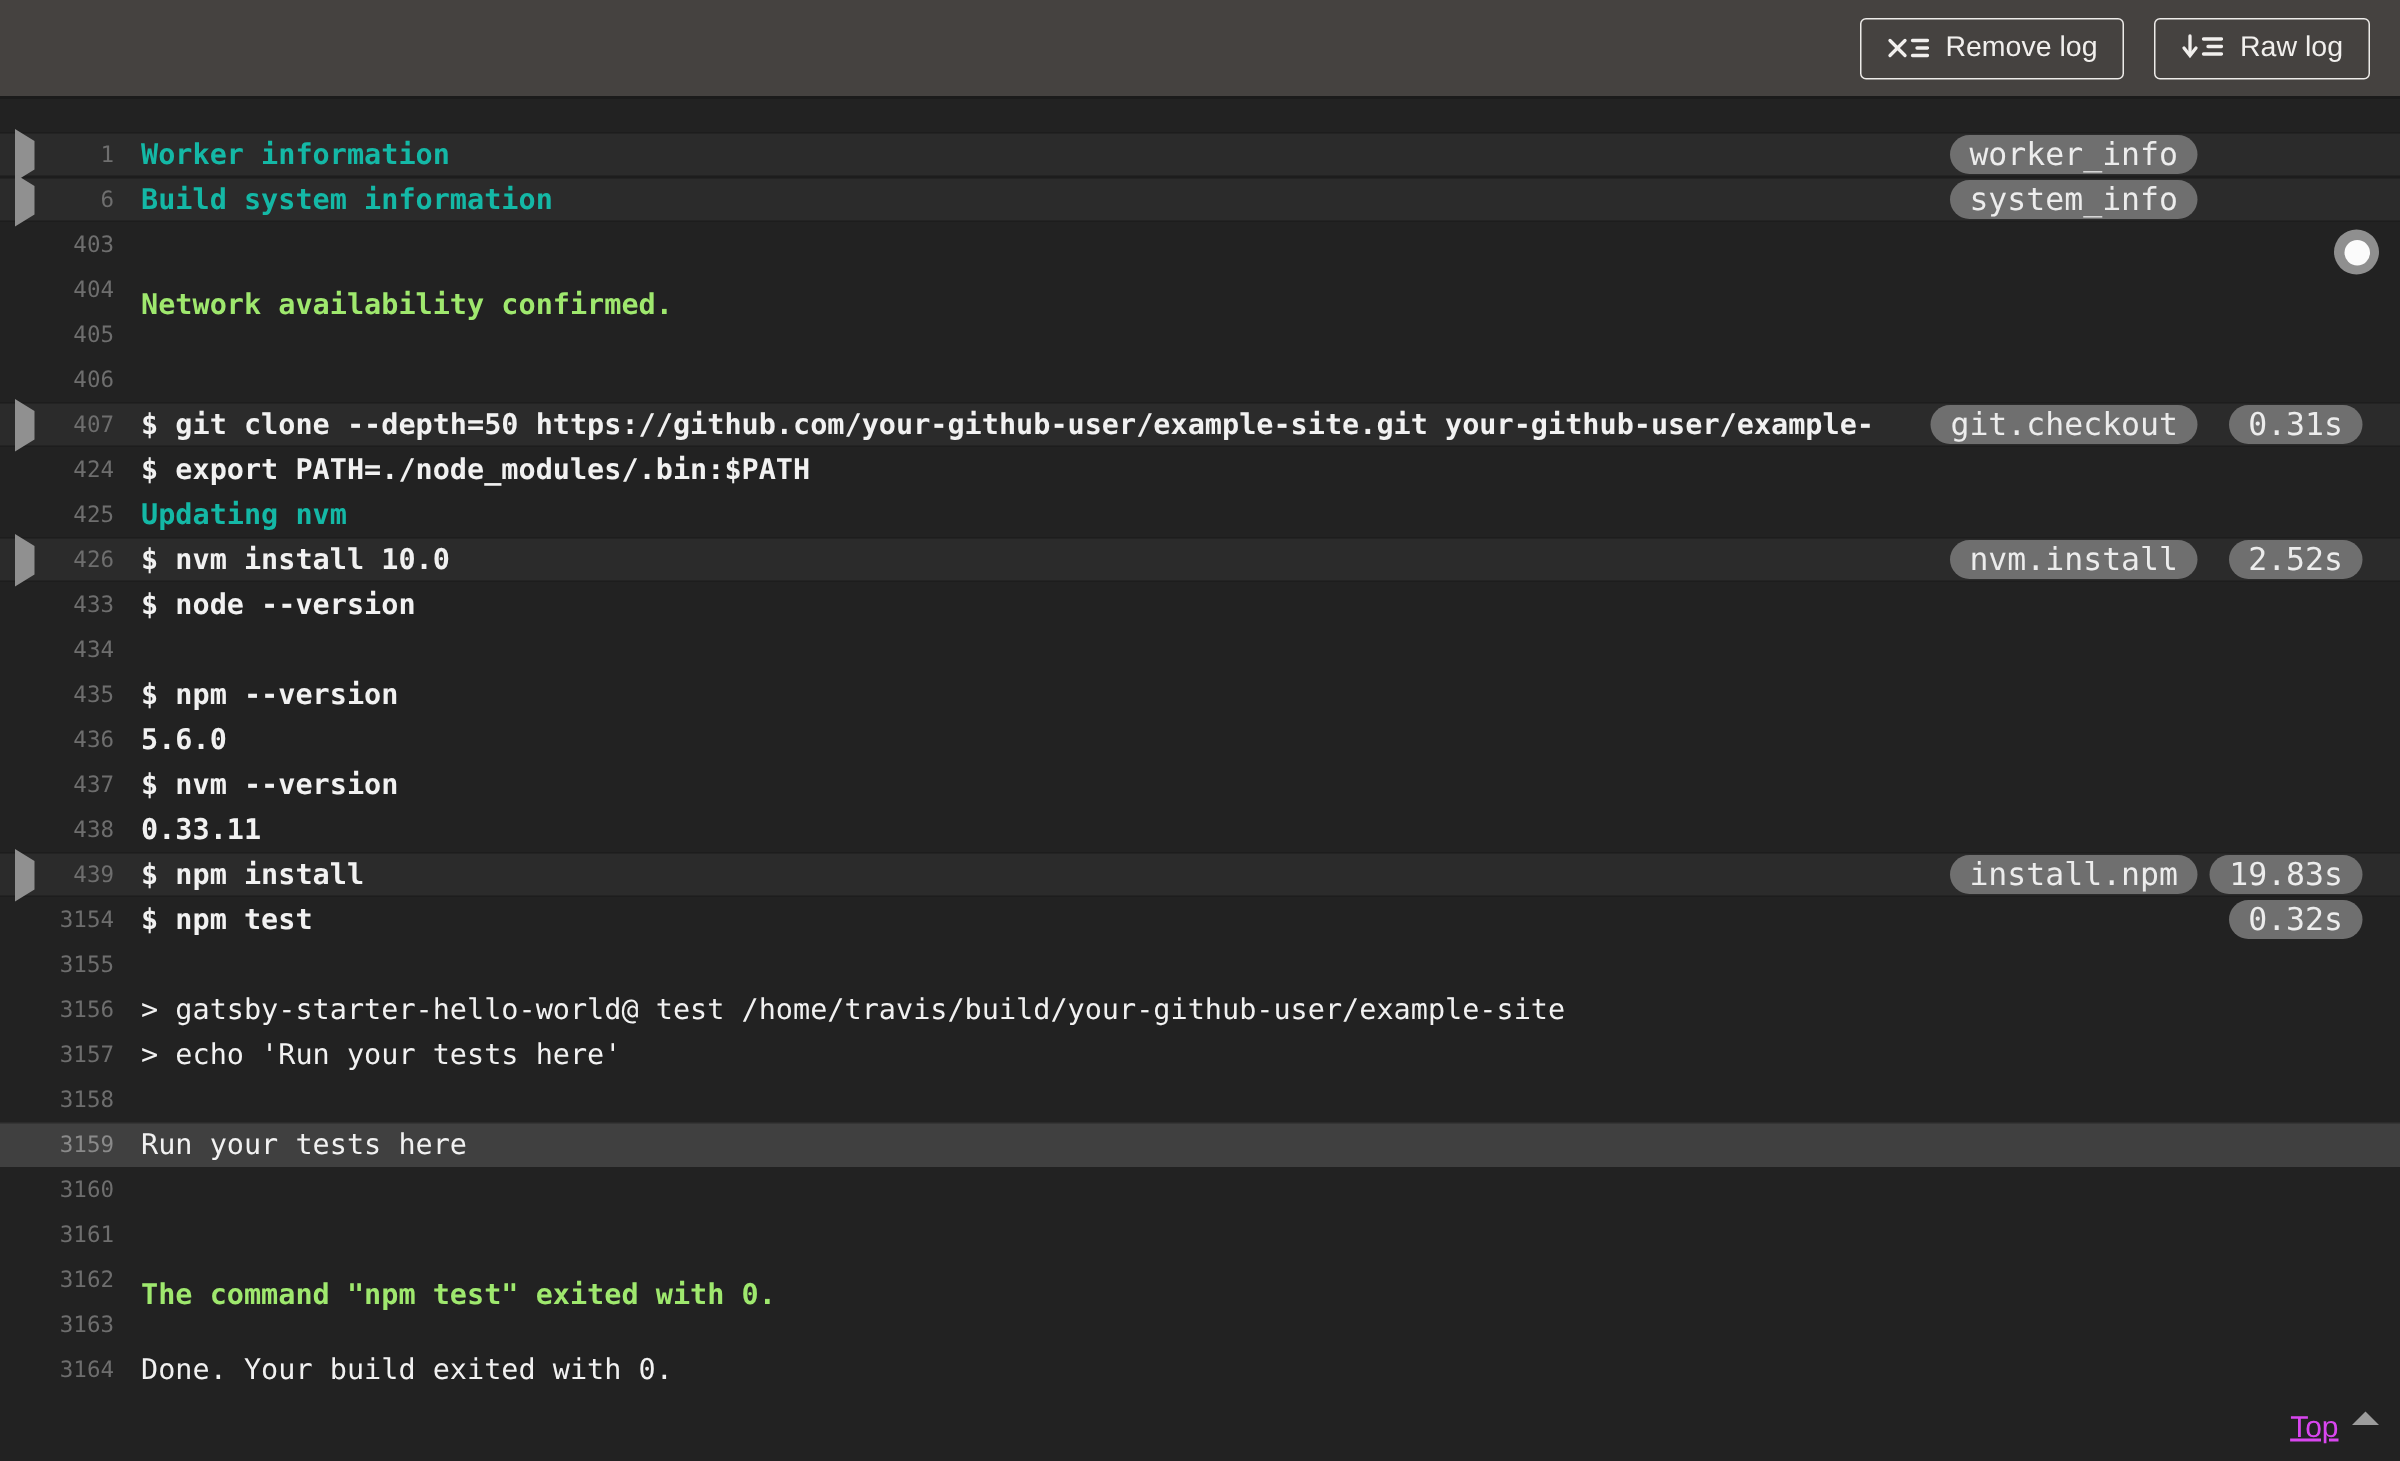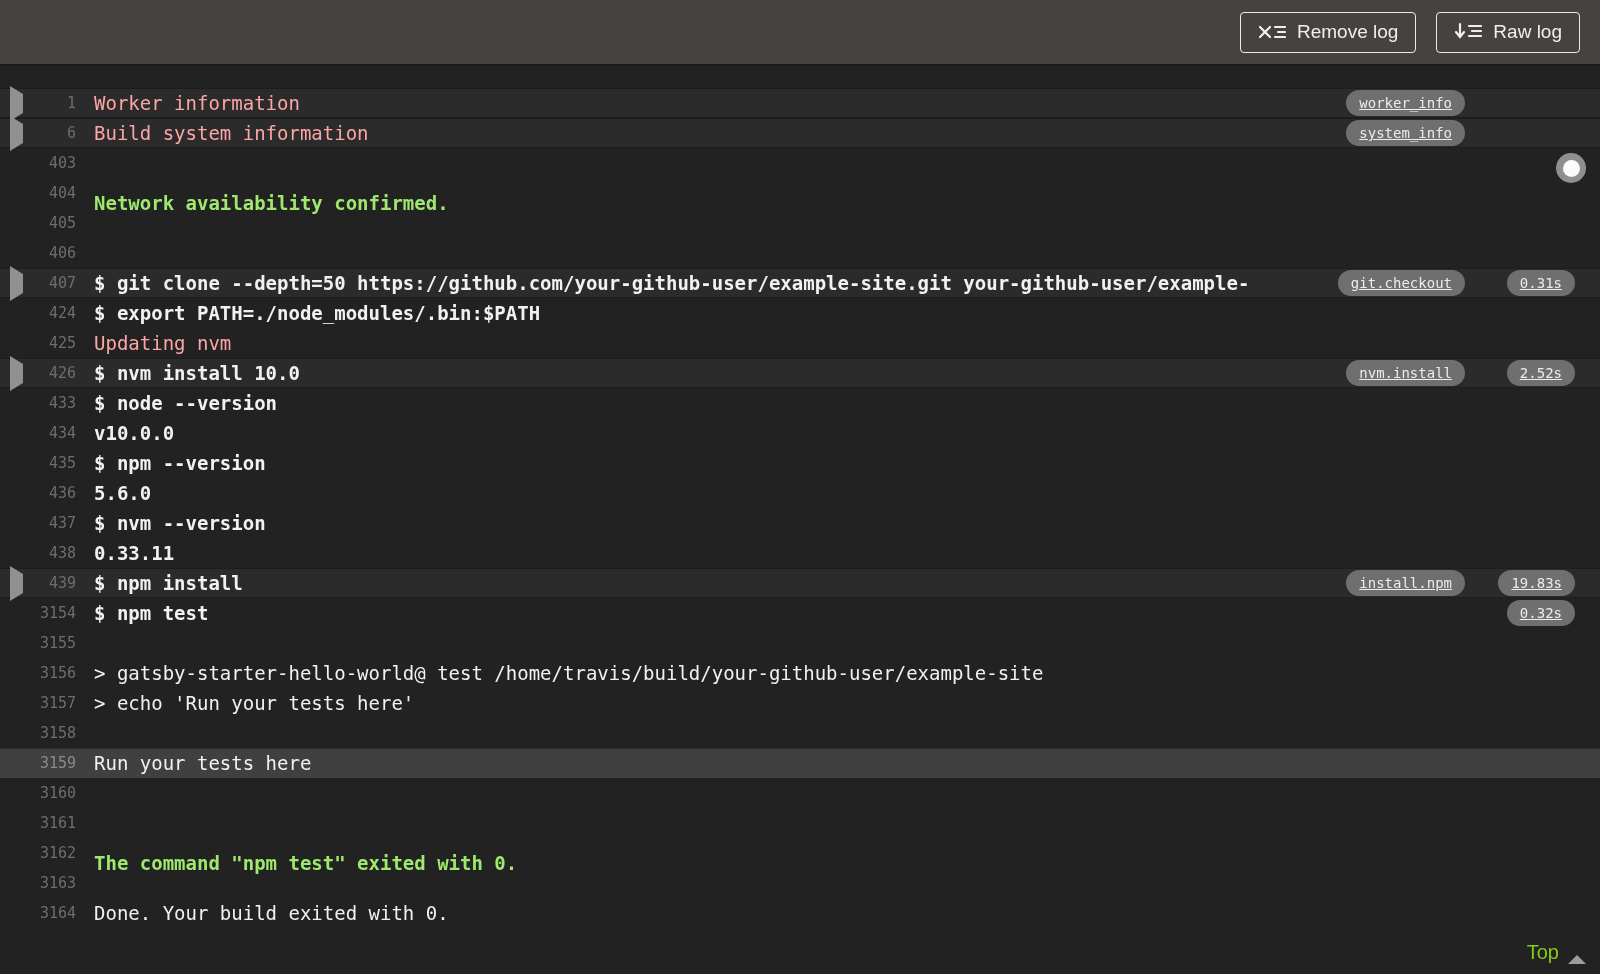--- a/index.html
+++ b/index.html
@@ -62,33 +62,32 @@
 
   .text {
     flex: 1;
     margin-left: 18px;
     font-size: 19px;
     color: #f1f1f1;
     white-space: pre;
     overflow: hidden;
   }
   .text.command, .text.output-bold { font-weight: bold; }
-  .text.yellow { color: #fca5a5; font-weight: normal; }
+  .text.yellow { color: #14b8a6; font-weight: bold; }
   .text.green  { color: #9fe86e; font-weight: bold; margin-top: 20px; }
 
   .tag, .dur {
     background: #6f6f6f;
     color: #ececec;
-    font-size: 14px;
+    font-size: 21px;
     height: 26px; line-height: 26px;
     border-radius: 13px;
     padding: 0 13px;
     white-space: nowrap;
     flex-shrink: 0;
-    text-decoration: underline;
   }
   .dur-slot {
     width: 80px; margin-left: 30px; margin-right: 25px;
     display: flex; justify-content: flex-end; flex-shrink: 0; text-align: center;
   }
 
   
   .scroll-dot {
     position: absolute;
     left: 1556px; top: 87px;
@@ -97,25 +96,26 @@
     background: #8f8f8f;
     display: flex; align-items: center; justify-content: center;
     cursor: pointer;
   }
   .scroll-dot-inner { width: 17px; height: 17px; border-radius: 50%; background: #fbfbfb; }
 
   
   .footer {
     position: absolute;
     right: 14px; bottom: 10px;
-    display: flex; align-items: flex-end; gap: 9px;
-    color: #84cc16;
+    display: flex; align-items: flex-start; gap: 9px;
+    color: #d946ef;
     font-family: "Liberation Sans", sans-serif;
     font-size: 20px;
     cursor: pointer;
+    text-decoration: underline;
   }
   .caret-up {
     width: 0; height: 0;
     border-left: 9px solid transparent;
     border-right: 9px solid transparent;
     border-bottom: 9px solid #9c9c9c;
   }
 </style>
 </head>
 <body>
@@ -272,21 +272,20 @@
 
     <span class="dur-slot">
       
     </span>
   </div>
       <div class="row">
     <span class="fold">
       <span class="caret"></span>
     </span>
     <span class="num">434</span>
-    <span class="text output-bold">v10.0.0</span>
 
     <span class="dur-slot">
       
     </span>
   </div>
       <div class="row">
     <span class="fold">
       <span class="caret"></span>
     </span>
     <span class="num">435</span>

